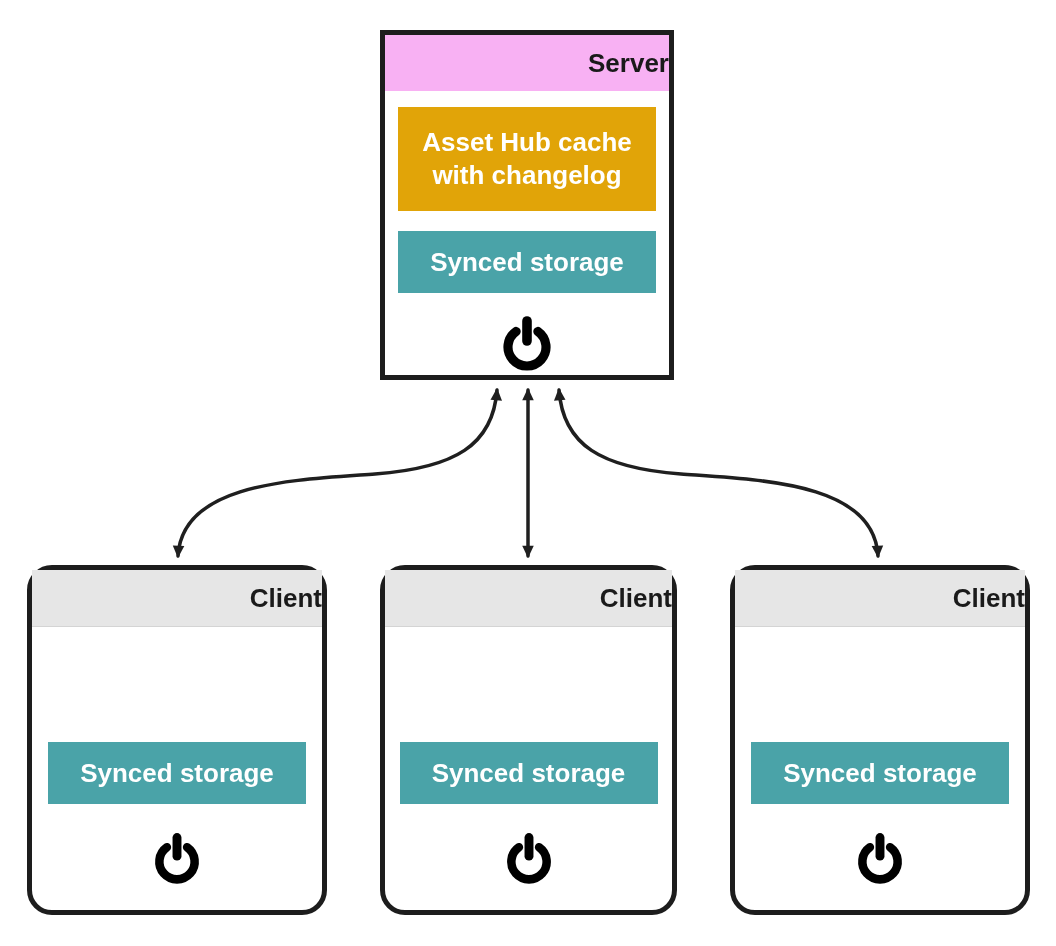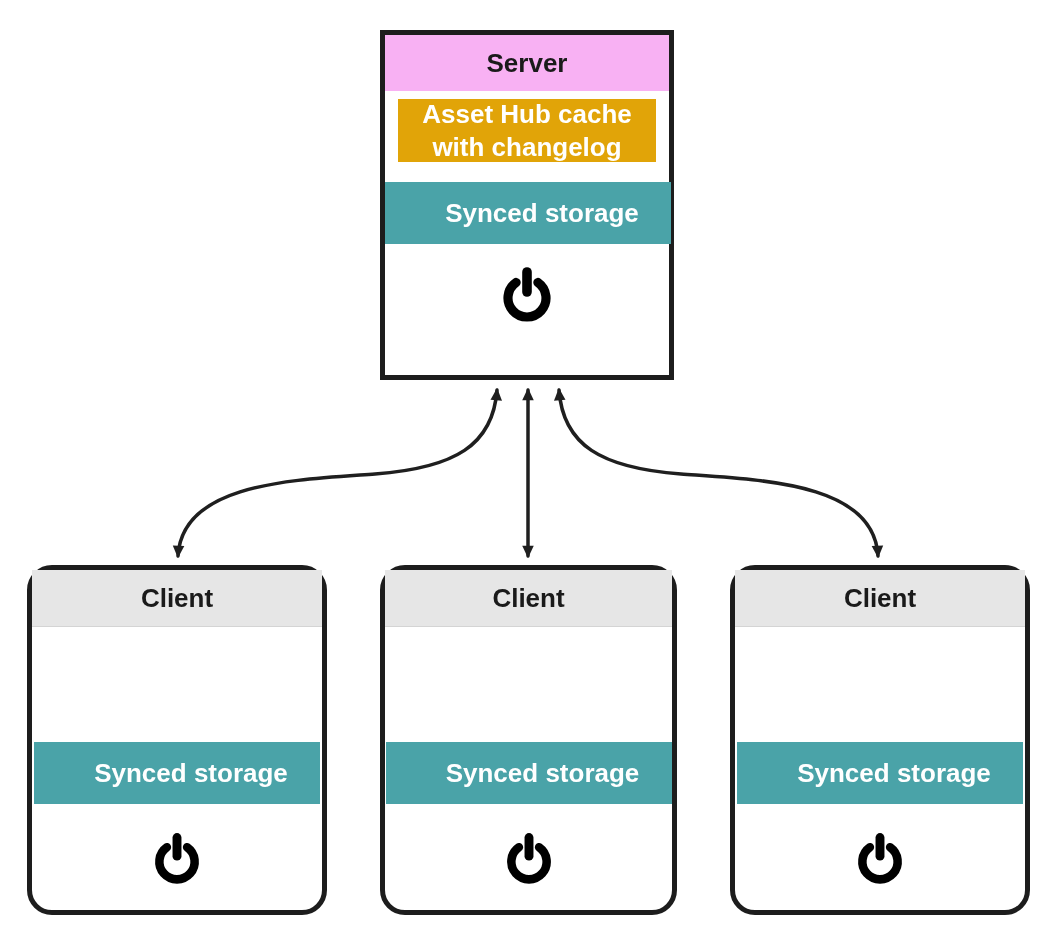--- a/index.html
+++ b/index.html
@@ -30,21 +30,21 @@
   }
   .box-client { top: 565px; width: 300px; height: 350px; border-radius: 25px; }
   .box-client-0 { left: 27px; }
   .box-client-1 { left: 380px; width: 297px; }
   .box-client-2 { left: 730px; }
 
   .box-header {
     height: 56px;
     display: flex;
     align-items: center;
-    justify-content: center;
+    justify-content: flex-end;
     font-size: 26px;
     color: var(--title-text, #1a1a1a);
   }
   .server-header { background: var(--server-header-bg, #f8b1f3); }
   .client-header {
     background: var(--client-header-bg, #e6e6e6);
     border-bottom: 1px solid var(--client-header-border, #d4d4d4);
   }
 
   
@@ -55,27 +55,26 @@
     display: flex;
     align-items: center;
     justify-content: center;
     text-align: center;
     font-size: 26px;
     line-height: 33px;
     color: var(--node-text, #ffffff);
   }
   .node-asset-hub {
     background: var(--asset-hub-node-bg, #e1a408);
-    height: 63px;
-    margin-top: 8px;
+    height: 104px;
+    margin-top: 16px;
   }
   .node-synced {
     background: var(--synced-node-bg, #4aa3a8);
     height: 62px;
-    padding-left: 28px;
   }
   .box-server .node-synced { margin-top: 20px; }
   .box-client .node-synced { margin-top: 115px; }
 
   .power-wrap {
     display: flex;
     justify-content: center;
   }
   .box-server .power-wrap { margin-top: 22px; }
   .box-client .power-wrap { margin-top: 28px; }

